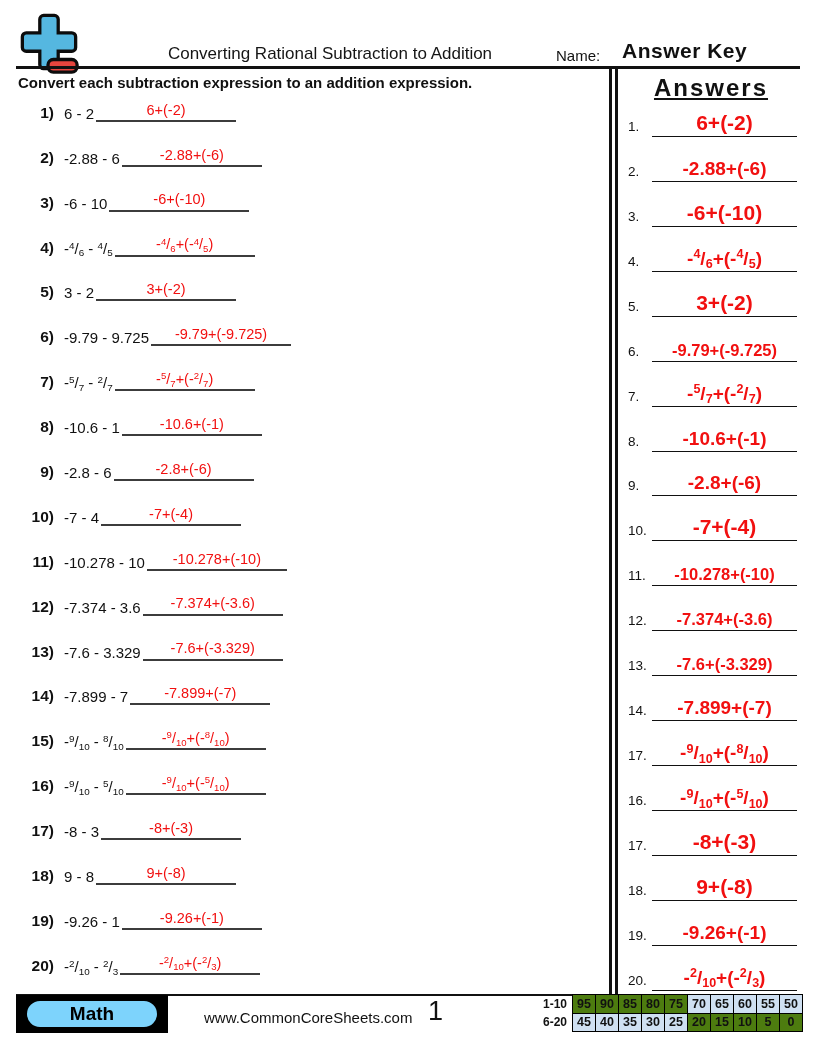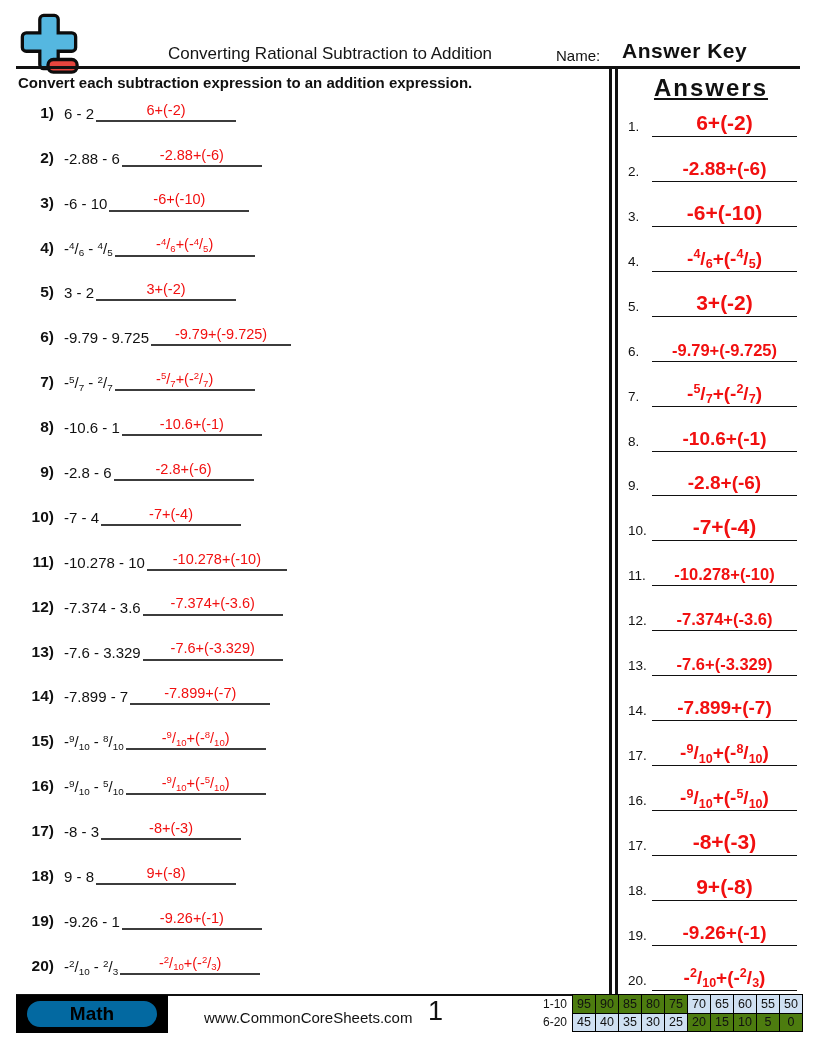--- a/index.html
+++ b/index.html
@@ -35,26 +35,26 @@
     text-align:center;padding-bottom:1px;}
   .ans-value{font-weight:bold;white-space:nowrap;}
   .sz-l{font-size:21px;} .sz-m{font-size:19px;} .sz-s{font-size:16.5px;}
   
   sup{font-size:.66em;vertical-align:baseline;position:relative;top:-.5em;}
   sub{font-size:.66em;vertical-align:baseline;position:relative;top:.28em;}
   
   .footer-rule{position:absolute;left:16px;top:994px;width:784px;height:2px;background:#111;}
   .math-badge{position:absolute;left:16px;top:995px;width:152px;height:38px;background:#000;
     display:flex;align-items:center;justify-content:center;}
-  .math-pill{width:130px;height:26px;background:#0369a1;border:3px solid #000;border-radius:16px;
+  .math-pill{width:130px;height:26px;background:#7dd3fc;border:3px solid #000;border-radius:16px;
     display:flex;align-items:center;justify-content:center;font-weight:bold;font-size:19px;color:#000;}
   .website{position:absolute;left:175px;top:1009px;font-size:15px;margin-left:29px;}
   .page-number{position:absolute;left:428px;top:996px;font-size:27px;}
   .score-table{position:absolute;top:994px;right:13px;border-collapse:collapse;font-size:12.5px;}
-  .score-table td{padding:0;}
+  .score-table td{padding:0;font-weight:bold;}
   .score-label{border:none;text-align:right;padding-right:5px !important;font-size:12px;min-width:38px;}
   .score-cell{border:1.7px solid #000;width:22px;height:17.5px;text-align:center;background:#4d7c0f;}
   .score-cell.hl{background:#cfe0f2;}
 </style>
 <style>.red{color:#f11010;}</style></head>
 <body>
 
 <div class="page">
 
   <svg class="logo" width="62" height="64" viewBox="0 0 64 66">

